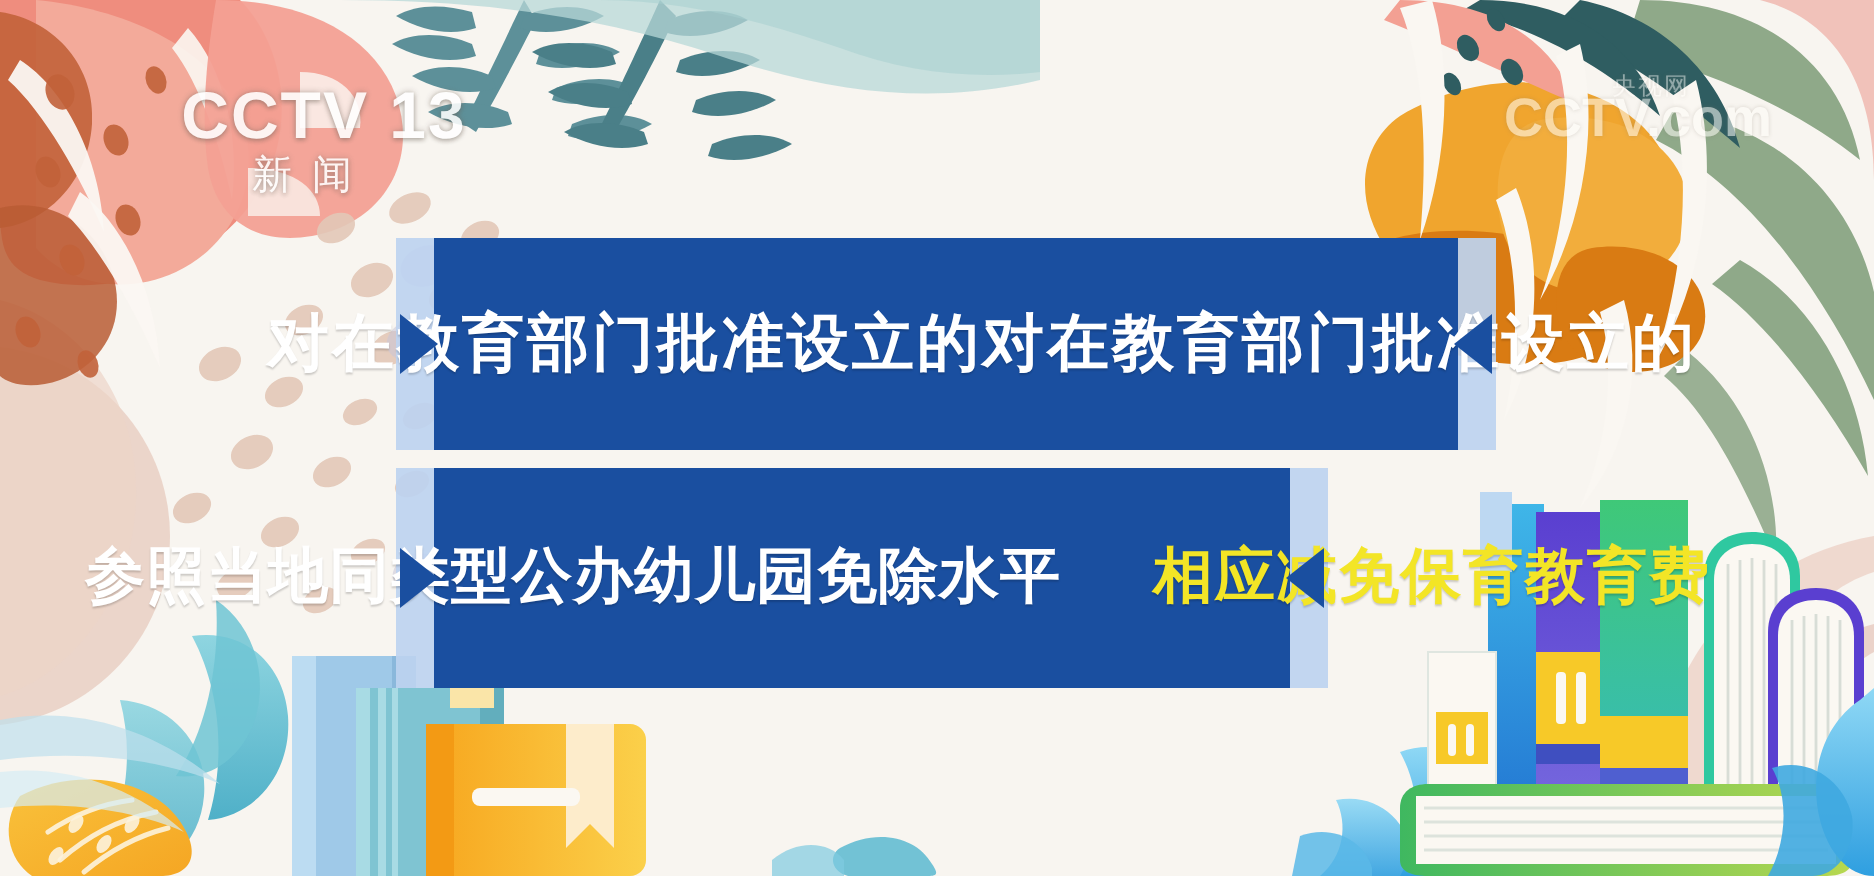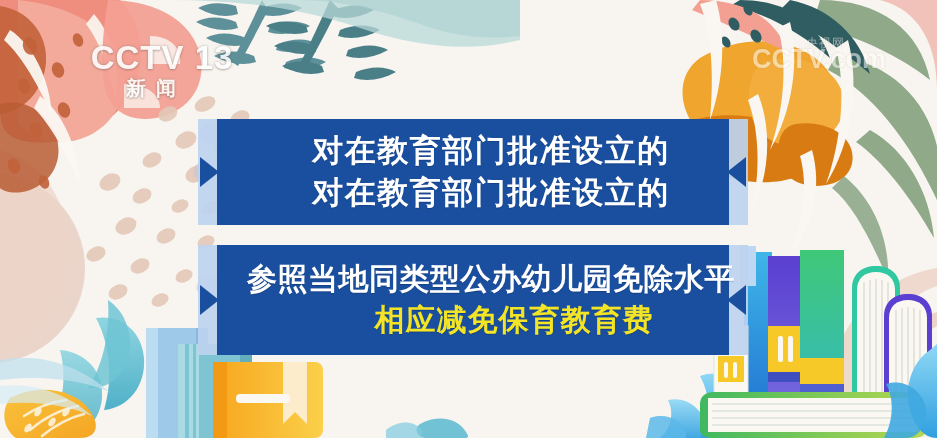--- a/index.html
+++ b/index.html
@@ -19,21 +19,21 @@
     position:absolute;left:56px;top:36px;width:190px;height:66px;
     display:flex;flex-direction:column;align-items:center;justify-content:center;
     opacity:.88;
   }
   .logo-main{
     font-size:33px;font-weight:bold;letter-spacing:1px;color:#ffffff;
     text-shadow:0 0 3px rgba(120,110,100,.55),0 1px 2px rgba(90,80,70,.35);
     line-height:1;white-space:nowrap;margin-left:22px;
   }
   .logo-sub{
-    margin-top:4px;font-size:20px;font-weight:bold;color:#ffffff;letter-spacing:10px;
+    margin-top:4px;font-size:20px;font-weight:normal;color:#ffffff;letter-spacing:10px;
     text-indent:10px;
     text-shadow:0 0 3px rgba(120,110,100,.55),0 1px 2px rgba(90,80,70,.35);
     line-height:1;
   }
 
   
   .watermark{
     position:absolute;left:752px;top:46px;
     display:flex;align-items:baseline;gap:3px;opacity:.55;
   }
@@ -57,34 +57,34 @@
     border-left:19px solid #1a4fa0;
   }
   .tri.right{
     right:-17px;
     border-top:15px solid transparent;border-bottom:15px solid transparent;
     border-right:19px solid #1a4fa0;
   }
   .panel{
     position:relative;width:100%;height:100%;
     background:#1a4fa0;
-    display:flex;flex-direction:column;align-items:center;justify-content:center;
+    display:flex;flex-direction:row;align-items:center;justify-content:center;
     box-sizing:border-box;
     padding-left:36px;
   }
   .cap-line{
     color:#ffffff;font-weight:bold;
     font-size:31px;letter-spacing:1.5px;line-height:1.36;
     white-space:nowrap;text-align:center;
     text-shadow:0 1px 1px rgba(0,0,0,.18);
   }
   .cap-line.accent{color:#f3e526;}
 
   #caption1{left:217px;top:119px;width:512px;height:106px;}
-  #caption2{left:217px;top:245px;width:512px;height:110px;font-family:Liberation Serif, serif;}
+  #caption2{left:217px;top:234px;width:428px;height:110px;font-family:Liberation Serif, serif;}
   #caption1 .cap-line{font-size:31px;}
   #caption2 .cap-line.white{font-size:30px;letter-spacing:0.5px;}
   #caption2 .cap-line.accent{font-size:30px;letter-spacing:1px;margin-left:46px;}
 </style>
 </head>
 <body>
 
 <div id="stage">
 
   <svg id="bg" viewBox="0 0 937 438" preserveAspectRatio="none" xmlns="http://www.w3.org/2000/svg">

